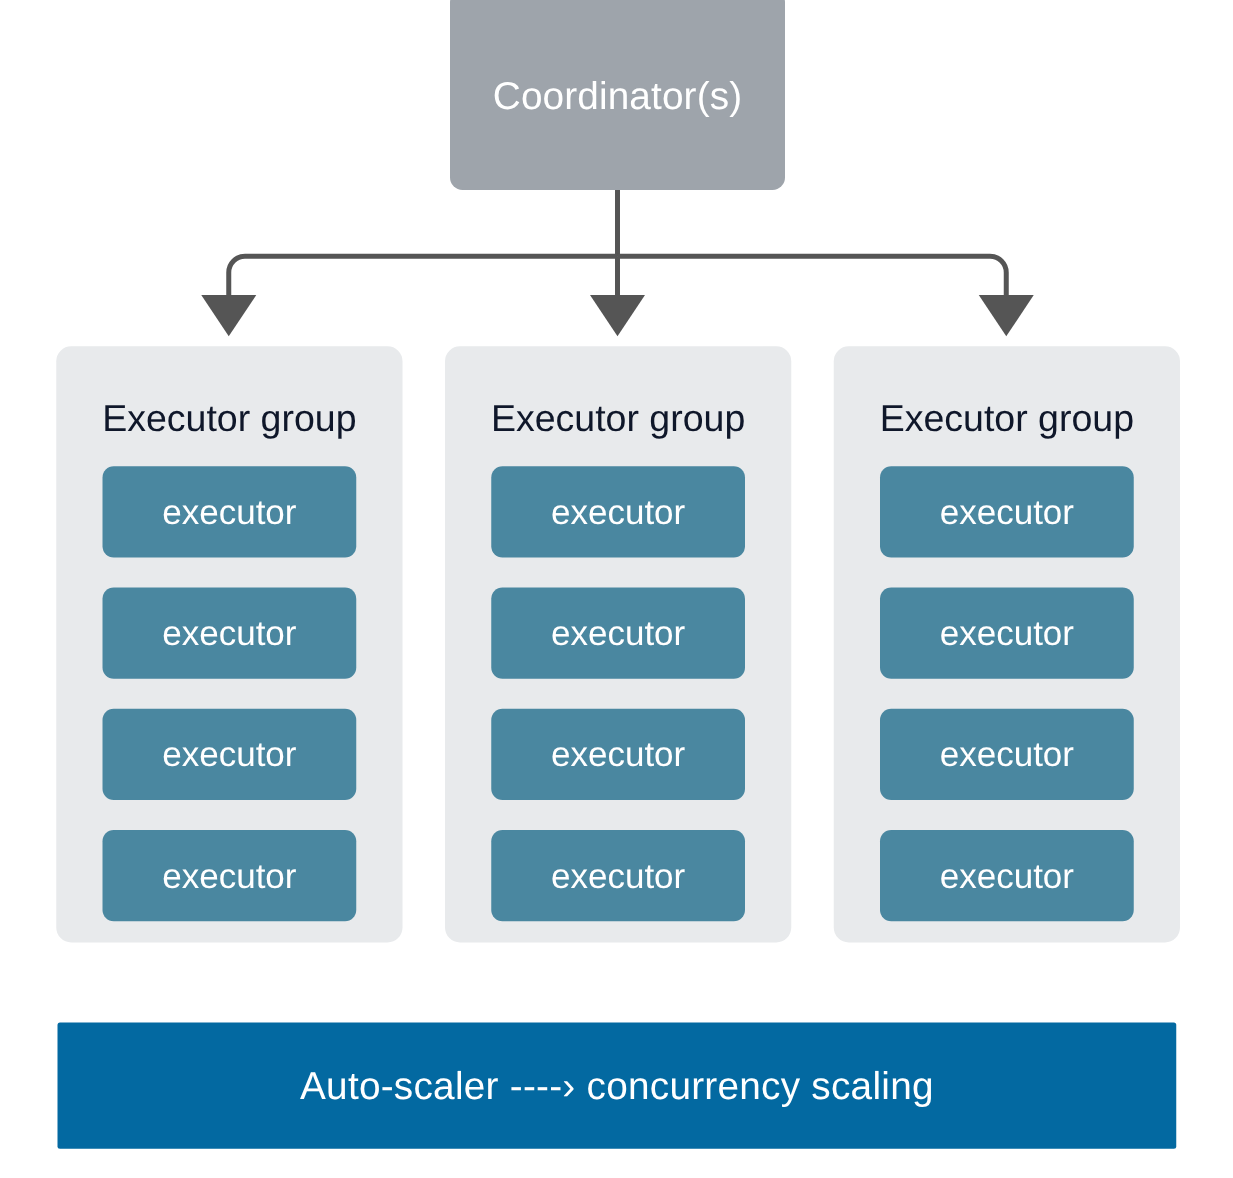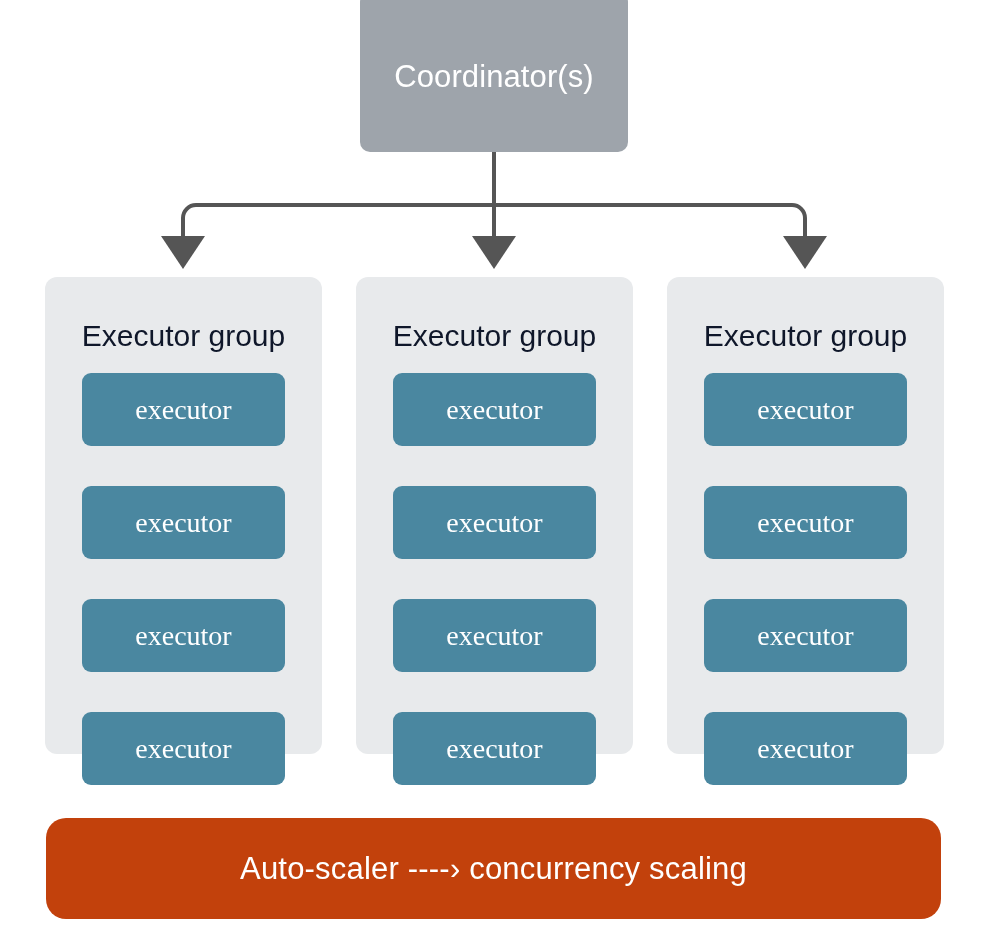--- a/index.html
+++ b/index.html
@@ -79,23 +79,22 @@
     font-size: 30px;
     line-height: 1;
     margin-top: 44px;
     margin-bottom: 22px;
     white-space: nowrap;
   }
 
   .executor-list {
     display: flex;
     flex-direction: column;
-    gap: 40px;
-    align-items: center;
-    font-family: Liberation Serif, serif;
+    gap: 24px;
+    align-items: center;
   }
 
   .executor-box {
     width: 203px;
     height: 73px;
     background: #4a87a0;
     border-radius: 9px;
     display: flex;
     align-items: center;
     justify-content: center;
@@ -107,22 +106,22 @@
     white-space: nowrap;
   }
 
   
   .autoscaler-bar {
     position: absolute;
     left: 46px;
     top: 818px;
     width: 895px;
     height: 101px;
-    background: #c2410c;
-    border-radius: 20px;
+    background: #0369a1;
+    border-radius: 2px;
     display: flex;
     align-items: center;
     justify-content: center;
   }
   .autoscaler-label {
     color: #ffffff;
     font-size: 31px;
     line-height: 1;
     white-space: nowrap;
     letter-spacing: 0.2px;

